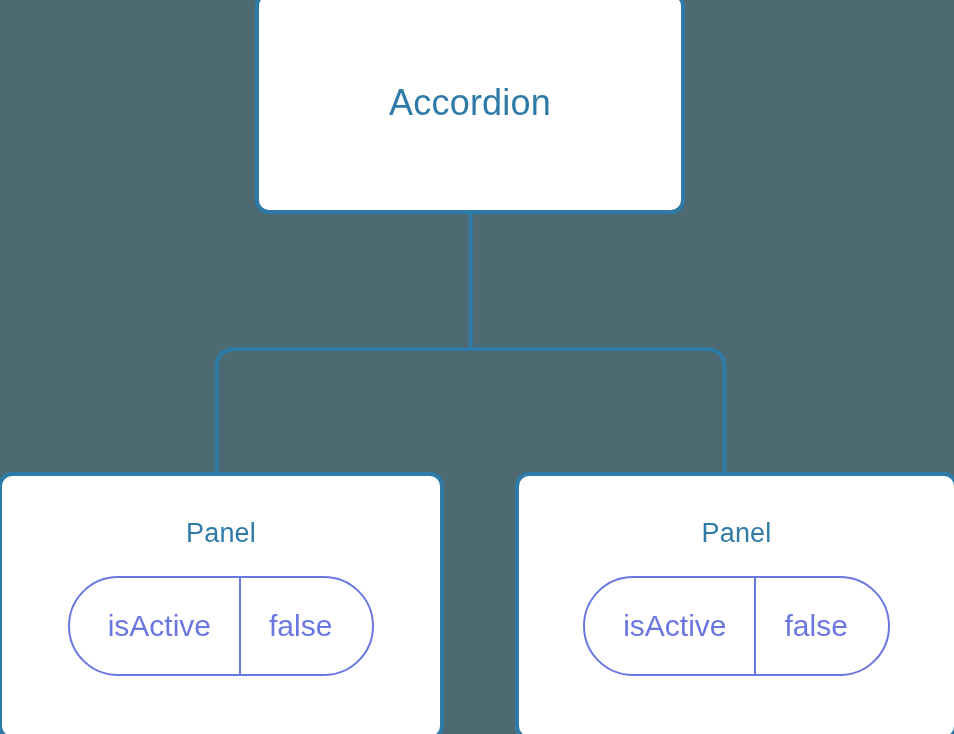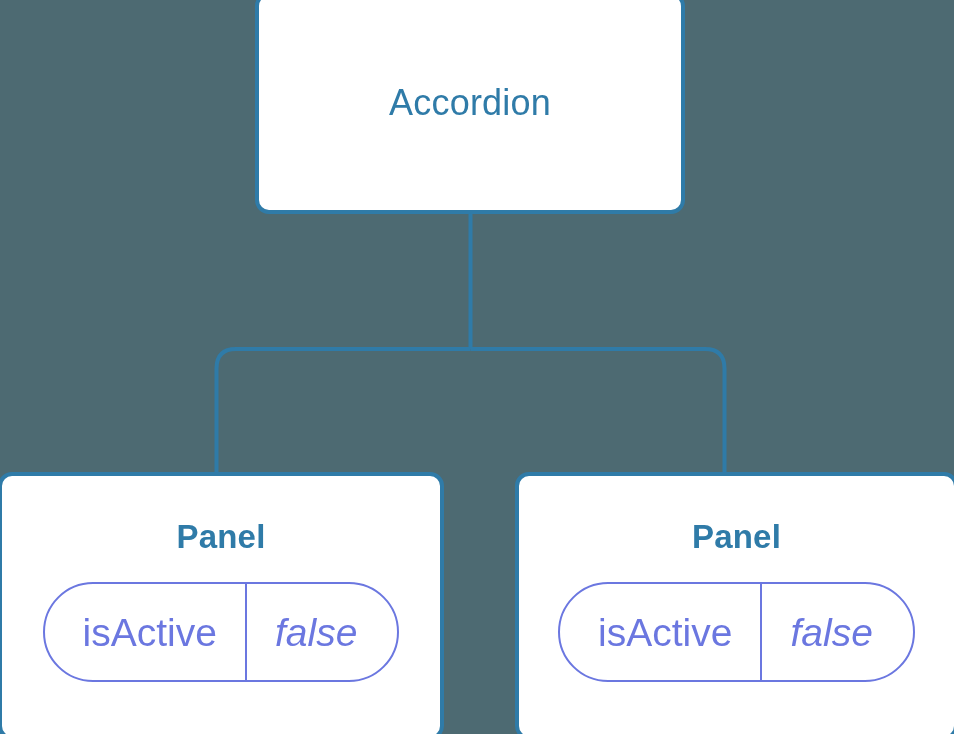--- a/index.html
+++ b/index.html
@@ -71,53 +71,51 @@
   }
   #node-panel-left {
     left: -2px;
     width: 446px;
   }
   #node-panel-right {
     left: 515px;
     width: 443px;
   }
   .node-panel .node-title {
-    font-size: 33px;
-    font-weight: bold;
+    font-size: 27px;
   }
 
   
   .state-pill {
     margin-top: 29px;
     display: flex;
     align-items: stretch;
     border: 2px solid #6b77e0;
     border-radius: 999px;
     height: 100px;
     box-sizing: border-box;
     background: transparent;
   }
   .pill-key,
   .pill-value {
     display: flex;
     align-items: center;
     justify-content: center;
     color: #6b77e0;
-    font-size: 39px;
+    font-size: 30px;
     line-height: 1;
     white-space: nowrap;
     box-sizing: border-box;
   }
   .pill-key {
     padding: 0 28px 0 38px;
   }
   .pill-value {
     padding: 0 40px 0 28px;
     border-left: 2px solid #6b77e0;
-    font-style: italic;
   }
 </style>
 </head>
 <body>
 
 <div id="canvas">
 
   <svg id="connectors" viewBox="0 0 954 734" width="954" height="734" fill="none" aria-hidden="true">
 
     <path d="M470.5 211 L470.5 349" stroke="#2f7ba8" stroke-width="4" stroke-linecap="butt"></path>

